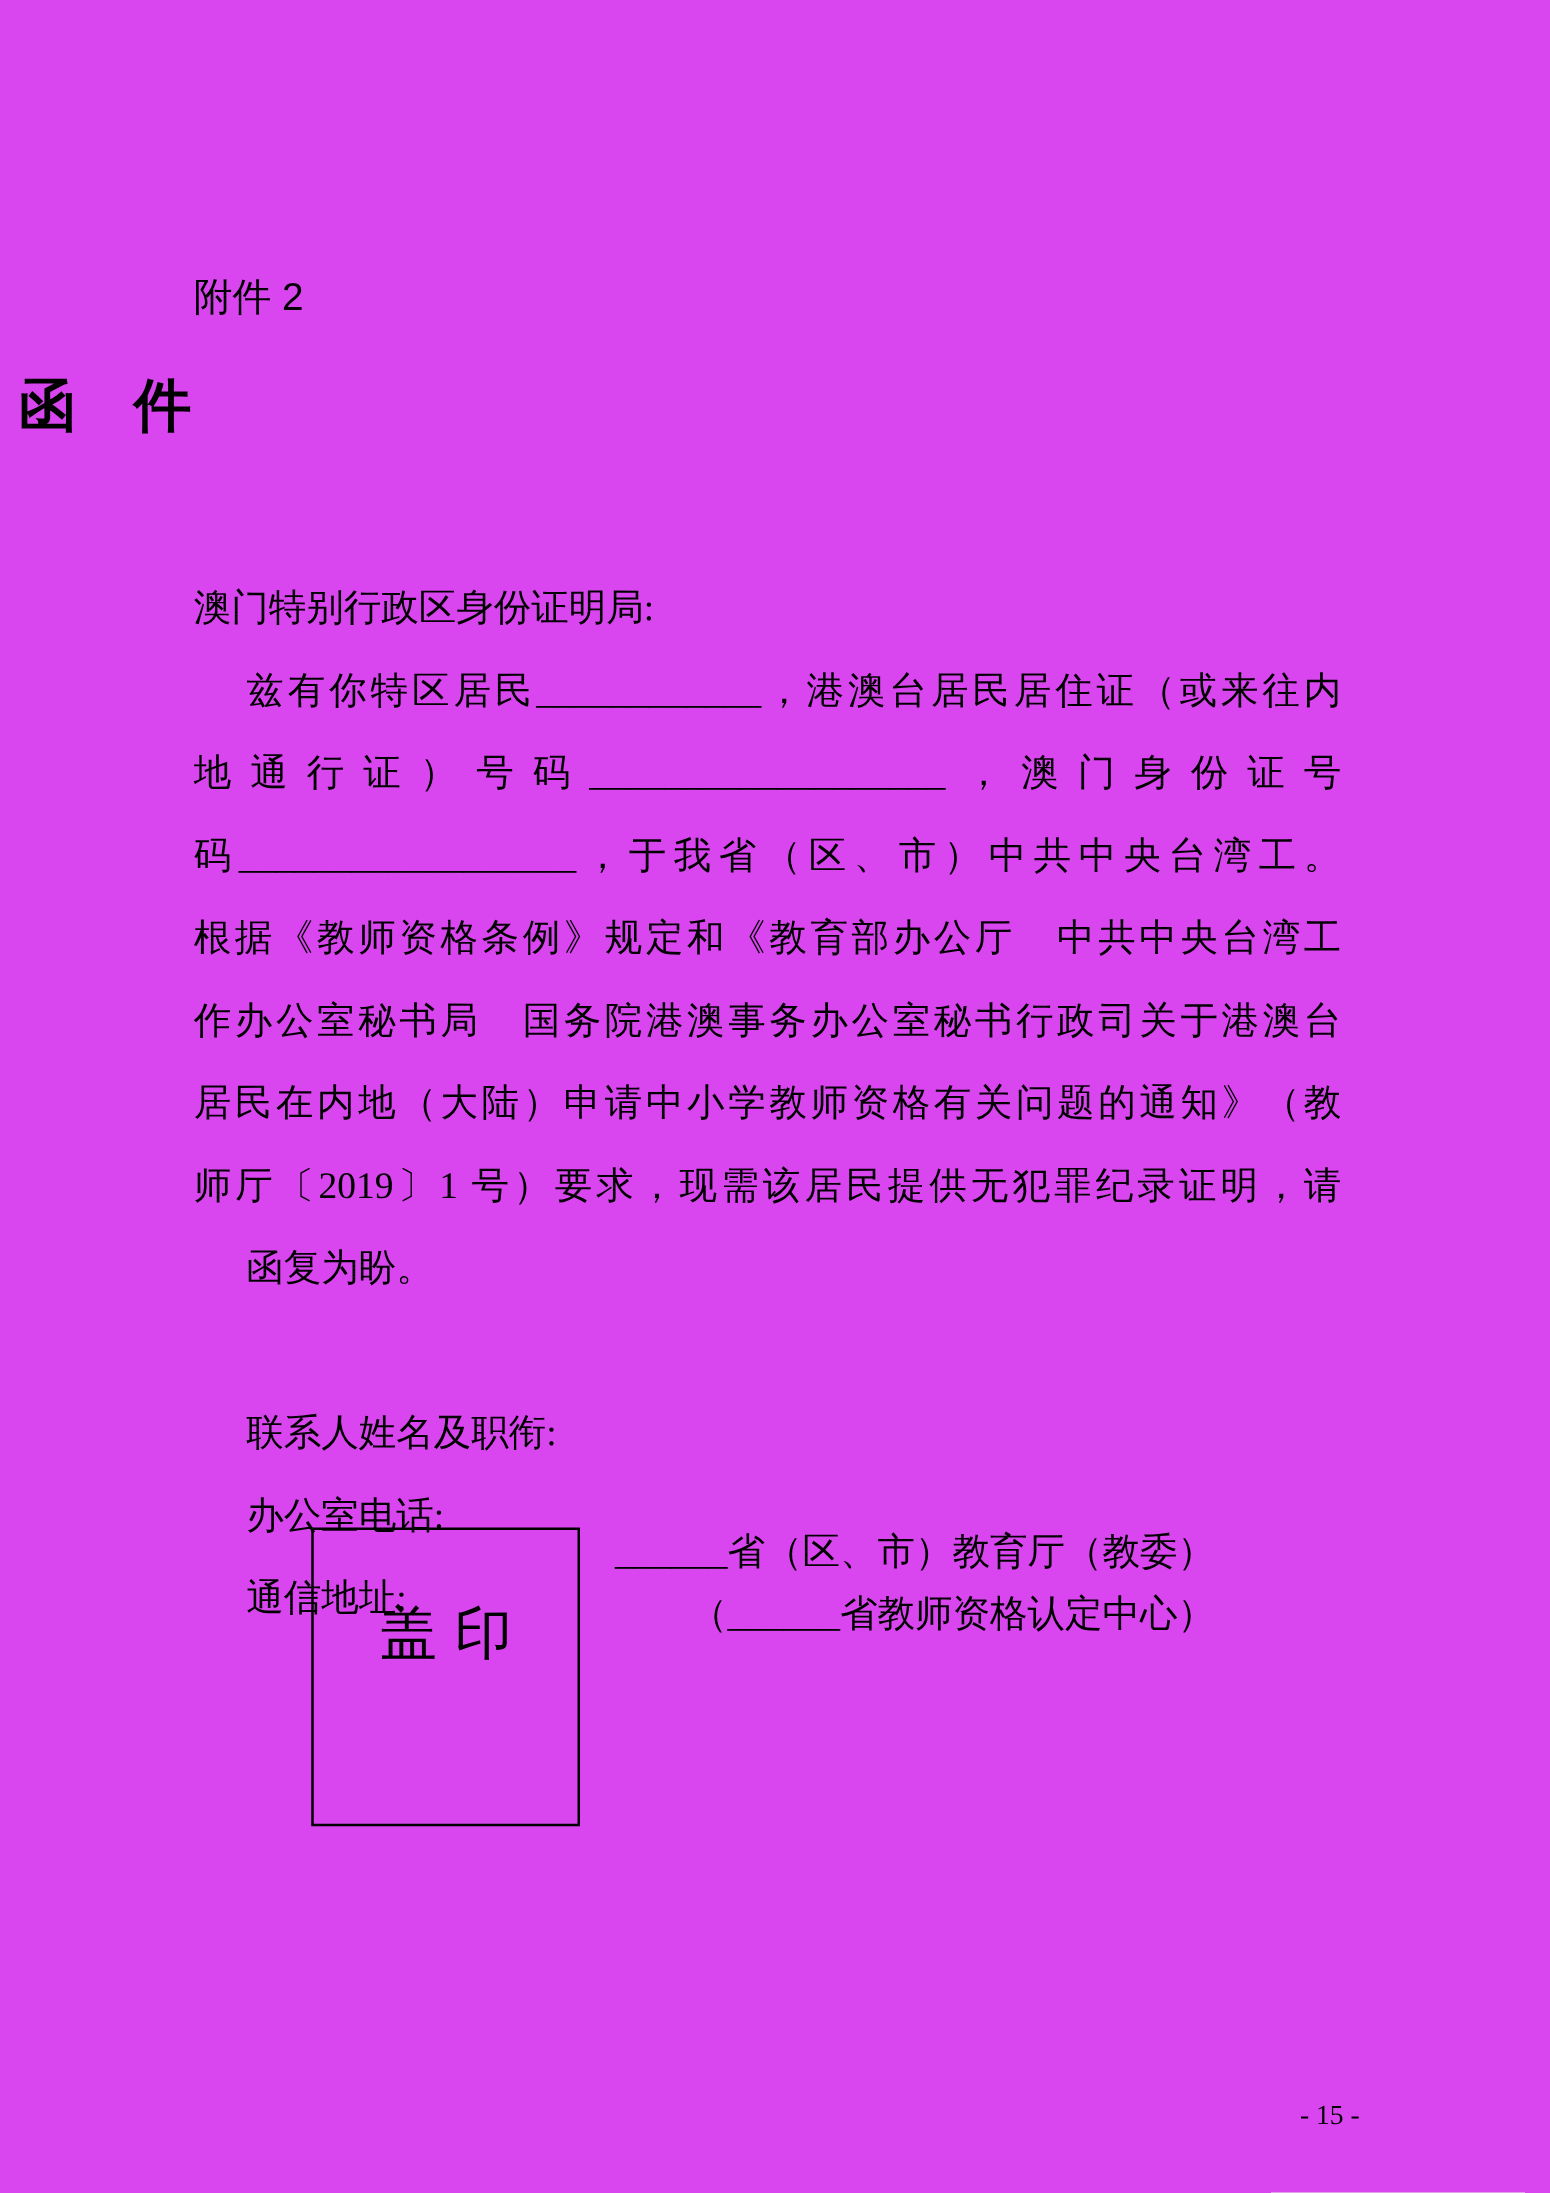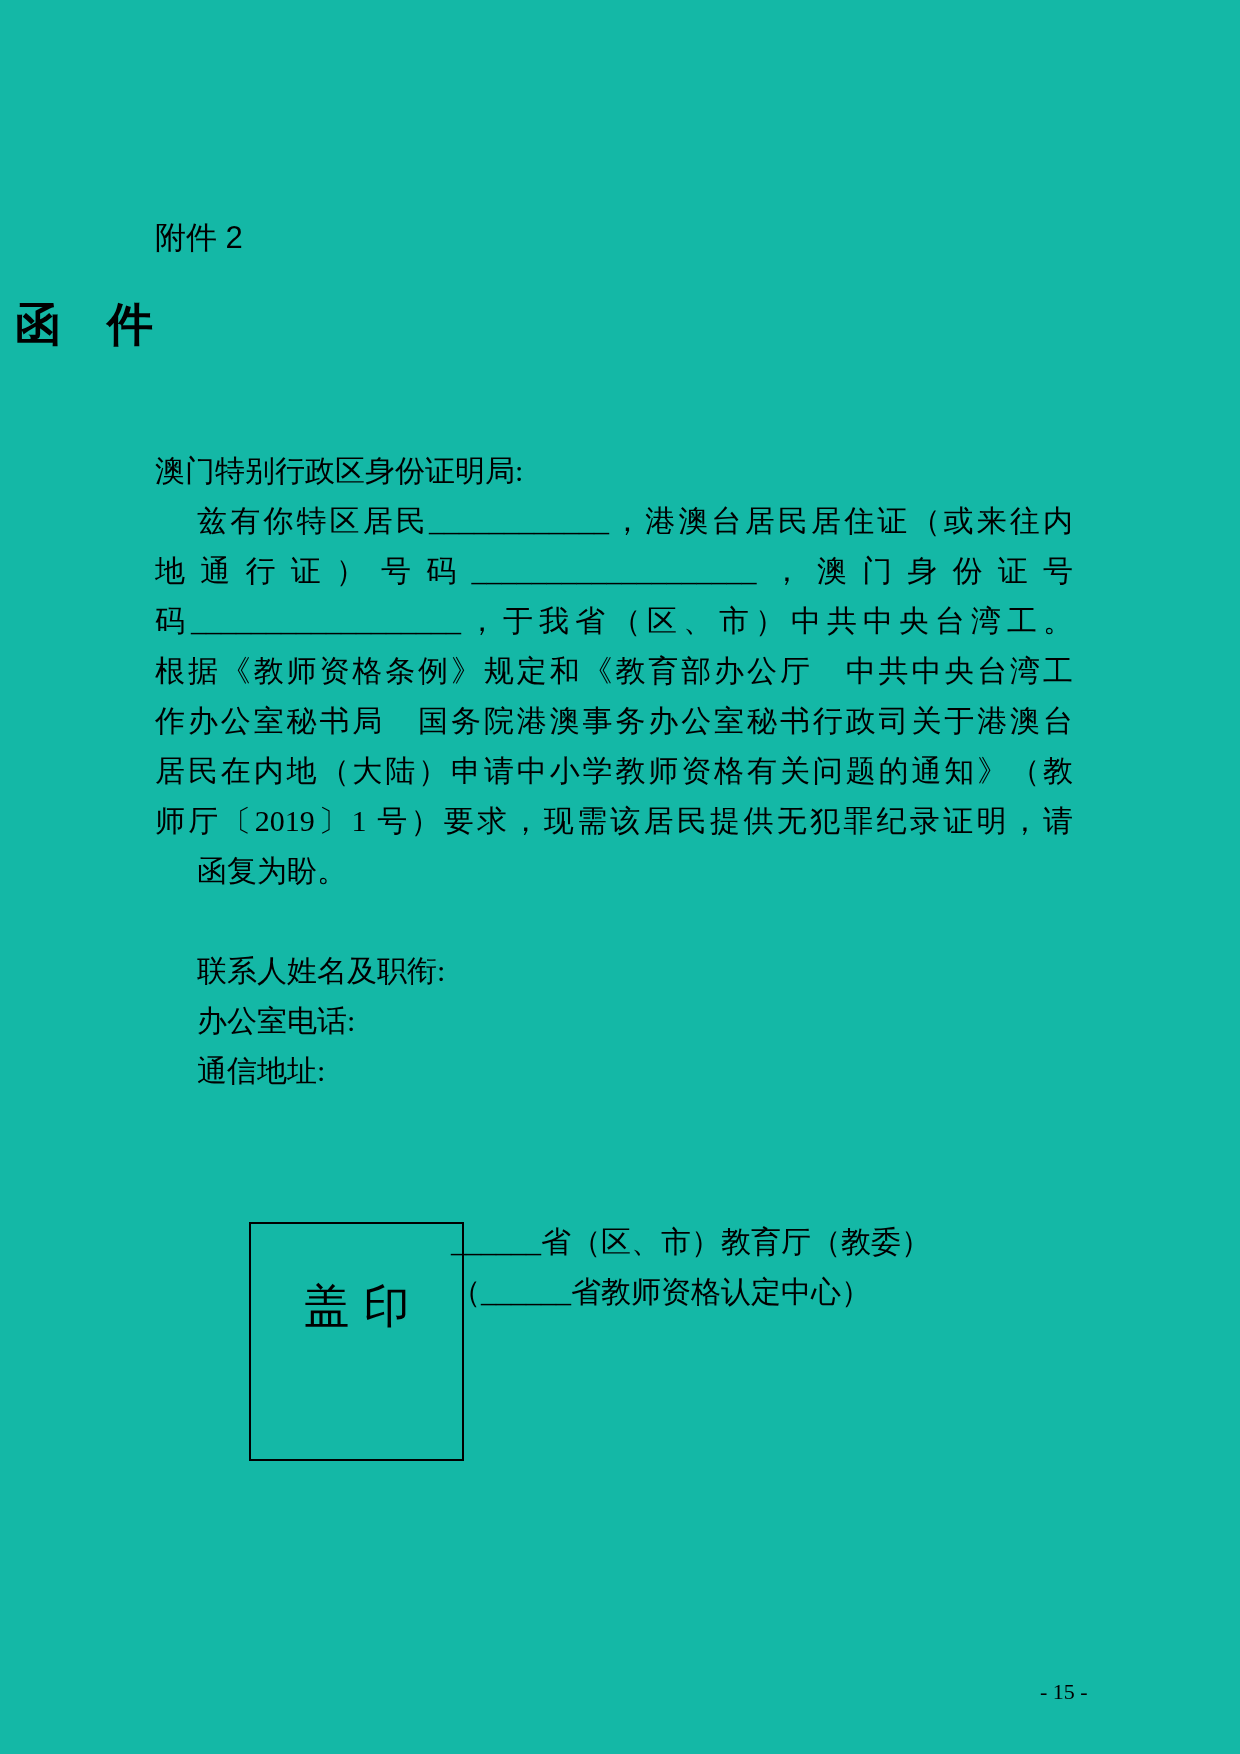--- a/index.html
+++ b/index.html
@@ -5,21 +5,21 @@
   html, body {
     margin: 0;
     padding: 0;
     background: #e8e8e8;
   }
   .page {
     position: relative;
     width: 1240px;
     height: 1754px;
     margin: 0 auto;
-    background: #14b8a6;
+    background: #d946ef;
     color: #000000;
     font-family: "Liberation Serif", serif;
     overflow: hidden;
   }
   .attachment {
     position: absolute;
     left: 155px;
     top: 218px;
     font-family: "Liberation Sans", sans-serif;
     font-size: 31px;
@@ -41,20 +41,21 @@
     position: absolute;
     left: 155px;
     top: 446px;
     width: 918px;
     font-size: 30px;
     line-height: 50px;
   }
   .ln {
     height: 50px;
     white-space: normal;
+    margin-top: 16px;
   }
   .just {
     text-align: justify;
     text-align-last: justify;
   }
   .ind {
     padding-left: 42px;
   }
   .spacer {
     height: 50px;
@@ -71,24 +72,24 @@
   }
   .stamp-label {
     display: inline-block;
     margin-top: 52px;
     font-size: 46px;
     letter-spacing: 14px;
     padding-left: 14px; 
   }
   .signature {
     position: absolute;
-    left: 451px;
+    left: 472px;
     top: 1217px;
     width: 500px;
-    text-align: left;
+    text-align: right;
     font-size: 30px;
     line-height: 50px;
   }
   .sig-line {
     height: 50px;
   }
   .page-number {
     position: absolute;
     left: 1040px;
     top: 1679px;

